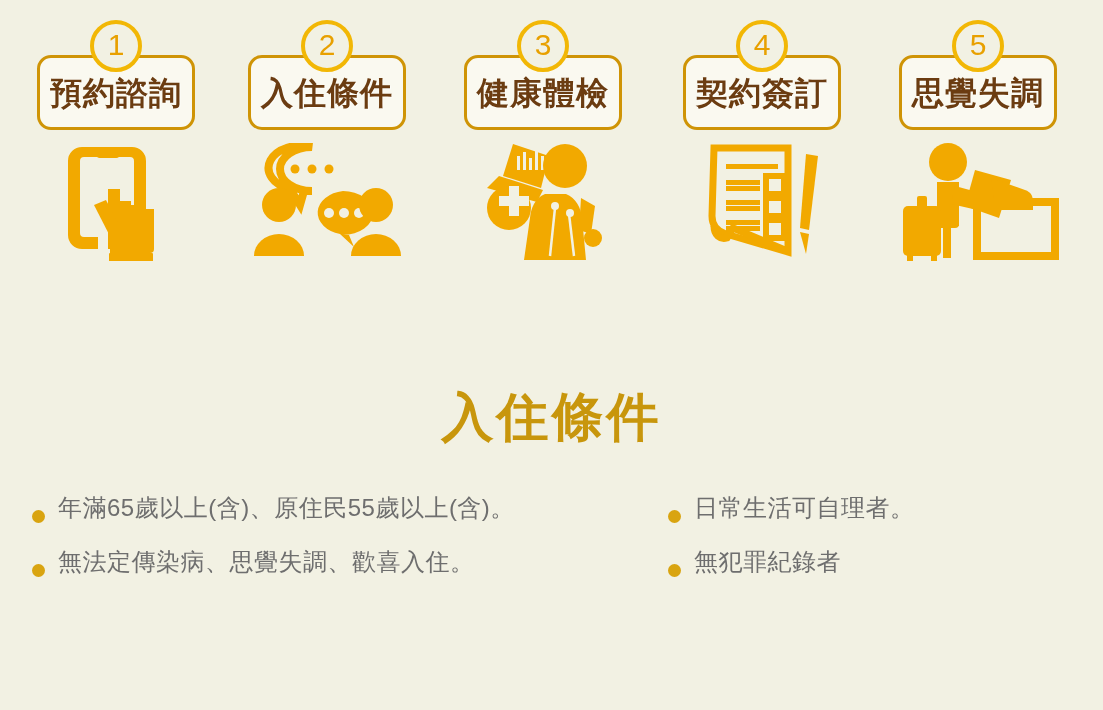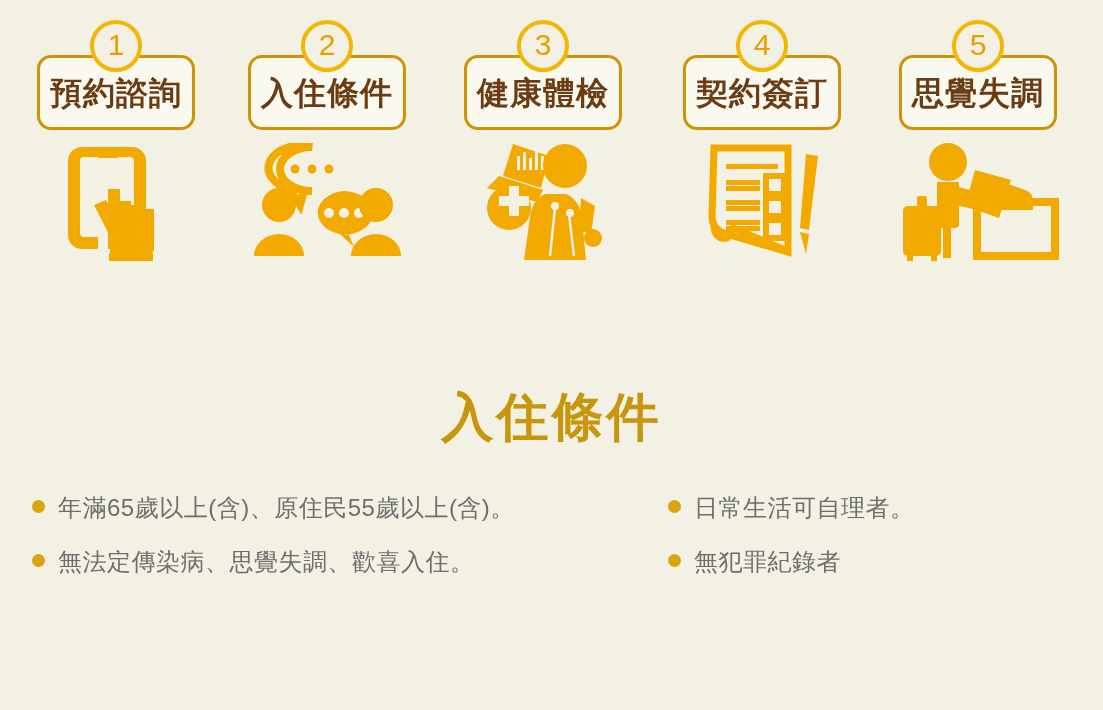--- a/index.html
+++ b/index.html
@@ -125,21 +125,21 @@
 
   .cond-col {
     position: absolute;
     top: 0;
   }
   #cond-col-left { left: 32px; width: 600px; }
   #cond-col-right { left: 668px; width: 400px; }
 
   .cond-item {
     display: flex;
-    align-items: flex-start;
+    align-items: flex-end;
     margin-bottom: 23px;
   }
 
   .cond-bullet {
     width: 13px;
     height: 13px;
     border-radius: 50%;
     background: #d9a410;
     flex: 0 0 auto;
     margin-top: 8px;

